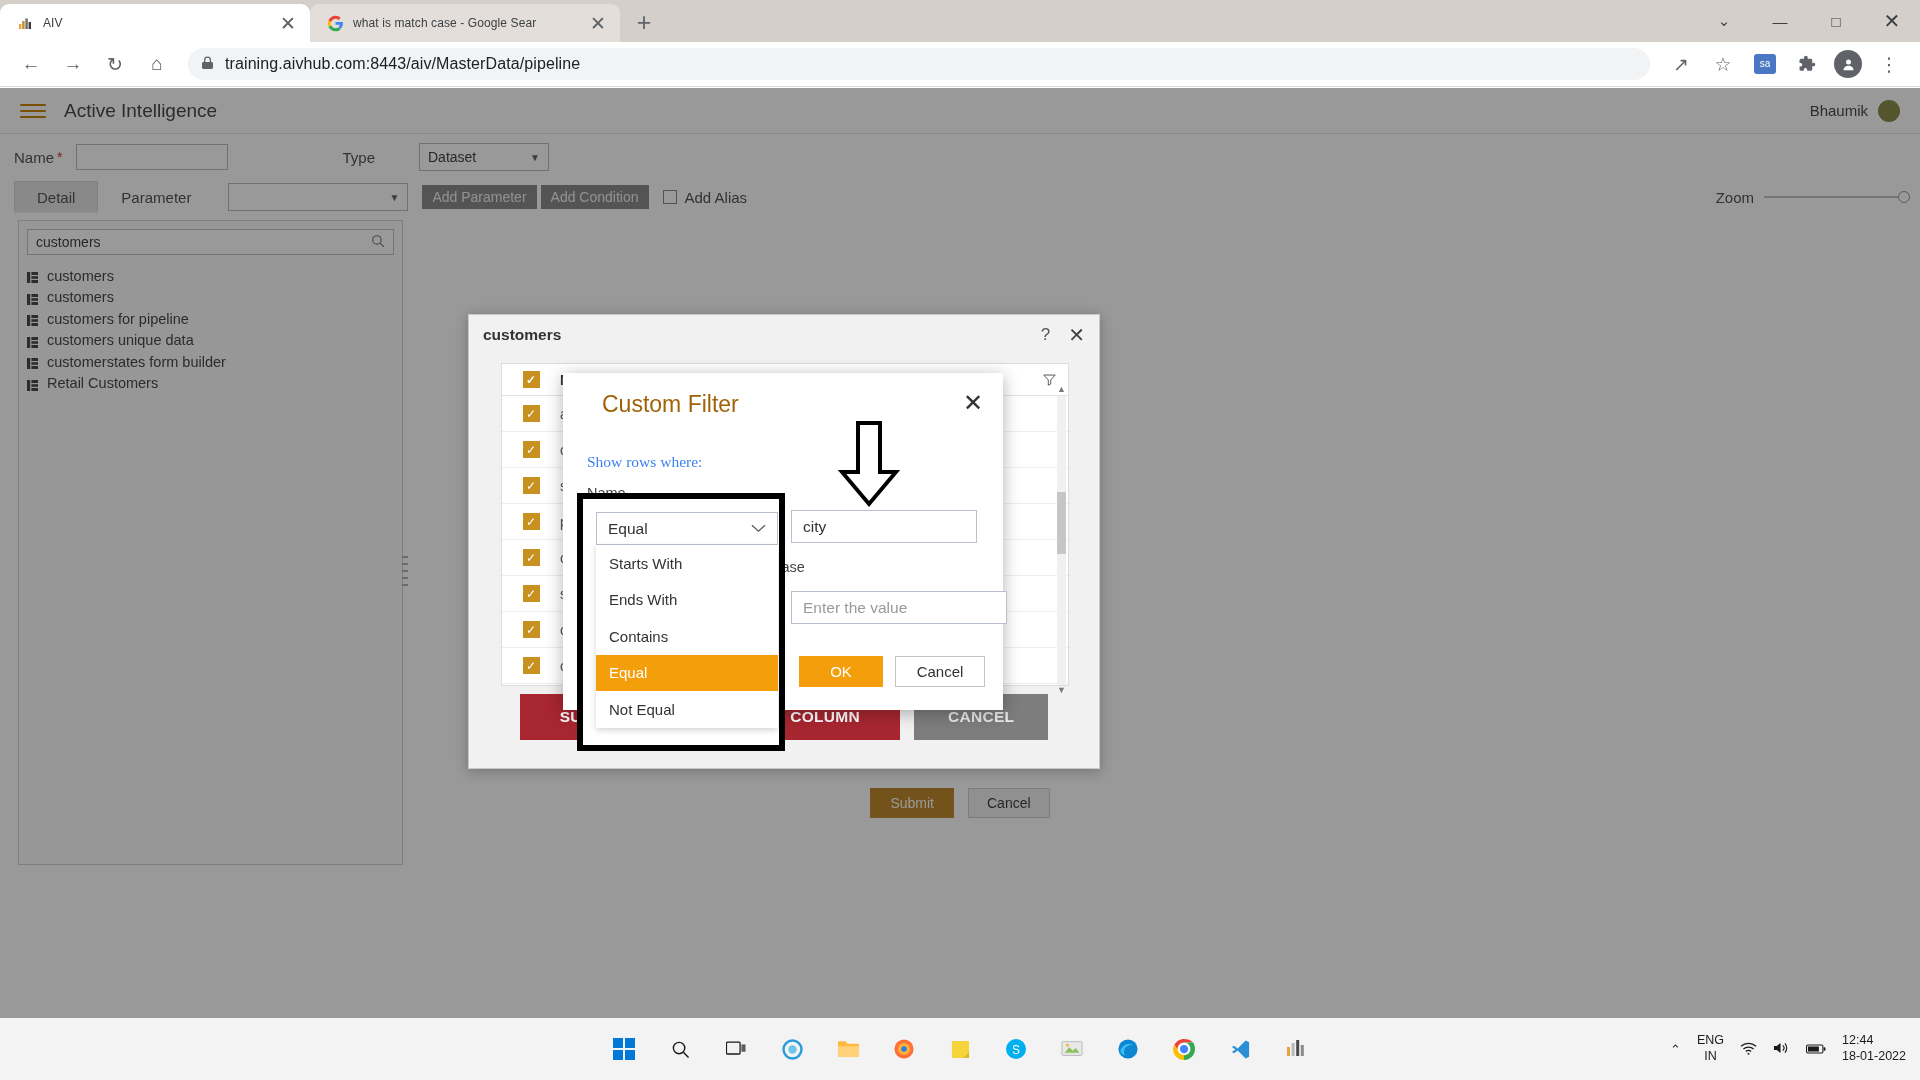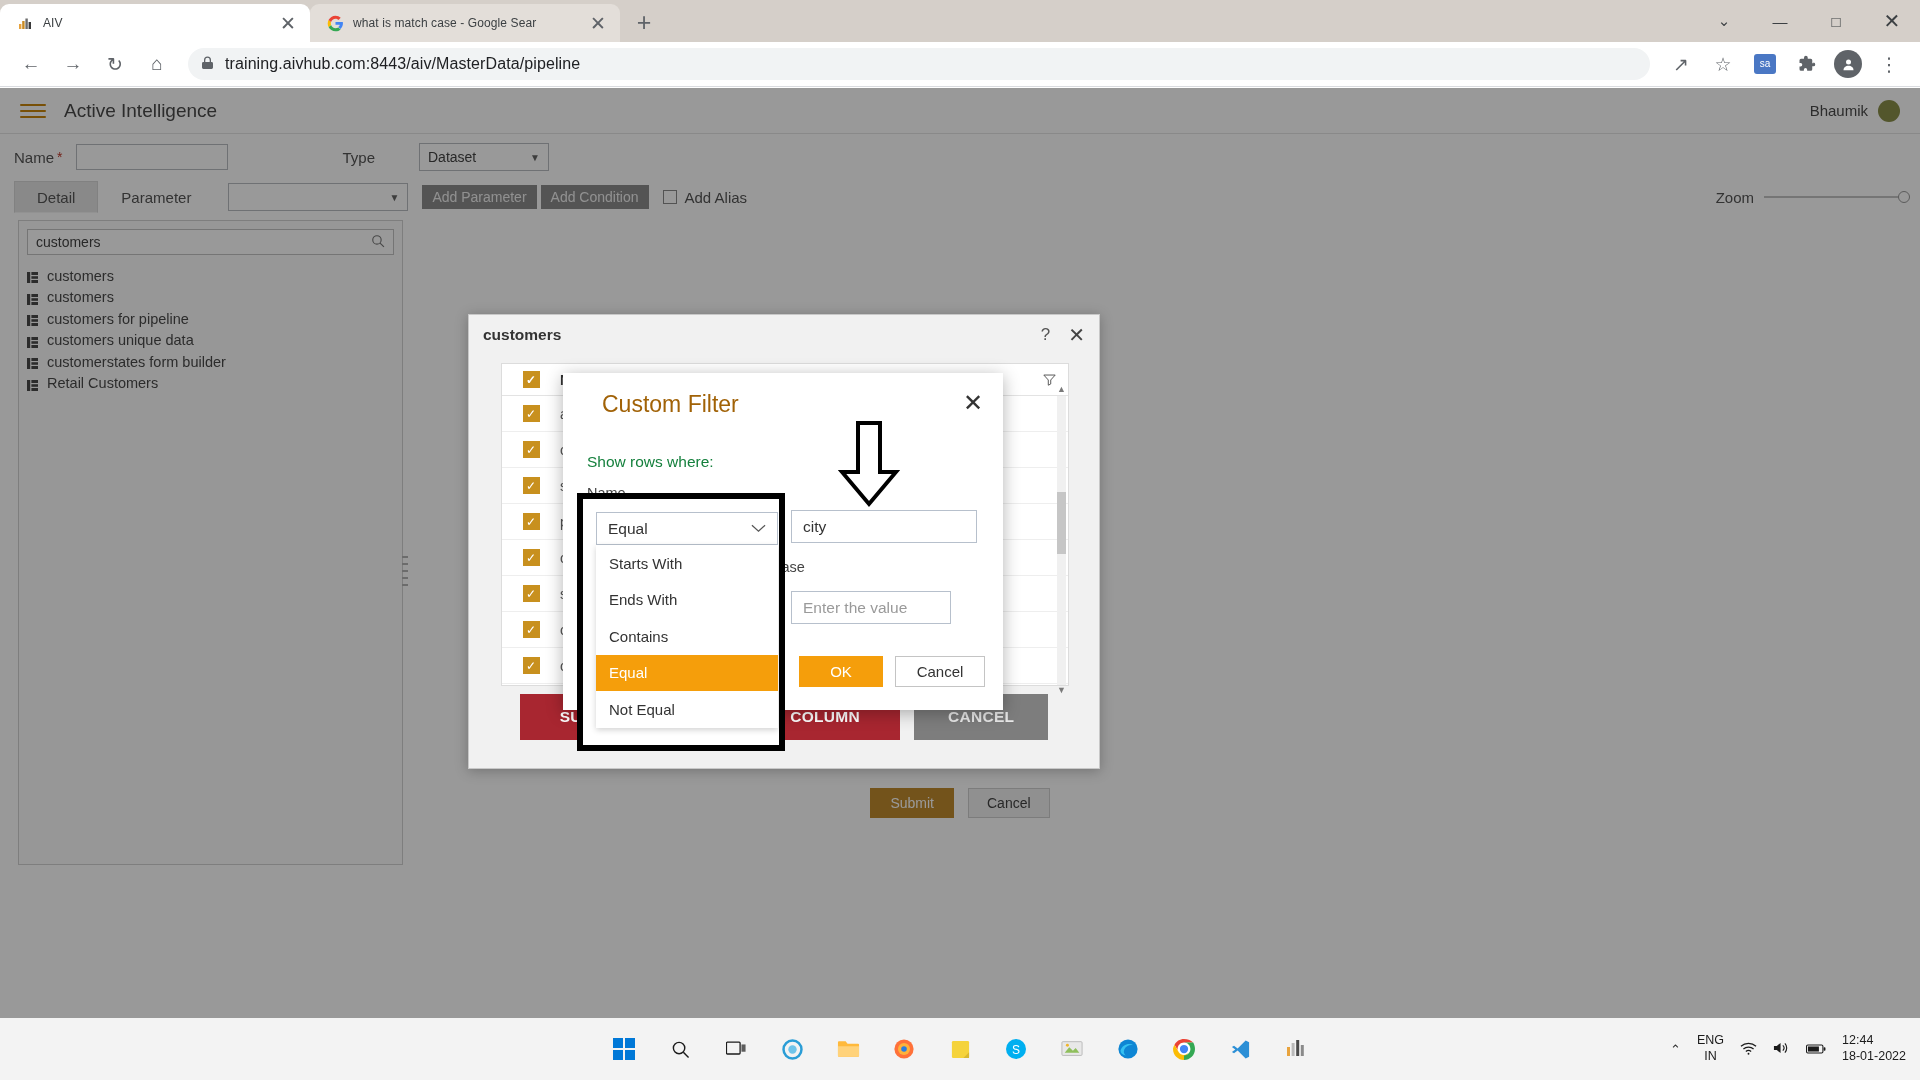--- a/index.html
+++ b/index.html
@@ -193,30 +193,30 @@
   .btn-red { background:#a82630; color:#fff; font-size:15.5px; font-weight:bold; padding: 14px 40px; border:none; letter-spacing:.3px;}
   .btn-dark { background:#7d7d7d; color:#e9e9e9; font-size:15.5px; font-weight:bold; padding: 14px 34px; border:none; letter-spacing:.3px;}
 
   
   .modal-cf {
     position:absolute; left:563px; top:285px; width:440px; height:337px;
     background:#ffffff; z-index: 60; box-shadow: 0 3px 16px rgba(0,0,0,.3);
   }
   .cf-title { position:absolute; left:24px; top:18px; font-size:23px; color:#a16207;margin-left:15px; }
   .cf-x { position:absolute; right:20px; top:18px; font-size:24px; color:#333; cursor:pointer; line-height:1; }
-  .cf-sub { position:absolute; left:24px; top:80px; font-size:15.5px; color:#15803d; }
+  .cf-sub { position:absolute; left:24px; top:80px; font-size:15.5px; color:#3b82f6;font-family:Liberation Serif, serif; }
   .cf-name-lbl { position:absolute; left:24px; top:112px; font-size:14.5px; color:#444; }
   .cf-case-lbl { position:absolute; left:208px; top:186px; font-size:14.5px; color:#444; }
 
   .cf-field {
     position:absolute; height: 33px; border:1px solid #b7c0cc; background:#fff;
     display:flex; align-items:center; padding: 0 11px; font-size:15.5px; color:#333;
   }
   .cf-value { left: 228px; top: 137px; width: 186px; }
-  .cf-casein { left: 228px; top: 218px; width: 160px; color:#9a9a9a; }
+  .cf-casein { left: 228px; top: 218px; width: 216px; color:#9a9a9a; }
 
   .cf-btns { position:absolute; left:236px; top: 283px; display:flex; gap: 12px; }
   .cf-ok { width: 84px; height: 31px; background:#f59e0b; color:#fff; font-size:15px;
            display:flex;align-items:center;justify-content:center; border:none; cursor:pointer;}
   .cf-cancelb { width: 90px; height: 31px; background:#fff; color:#333; font-size:15px; border:1px solid #c4c4c4;
            display:flex;align-items:center;justify-content:center; cursor:pointer;}
 
   
   .hi-box {
     position:absolute; left: 577px; top: 405px; width: 208px; height: 258px;

